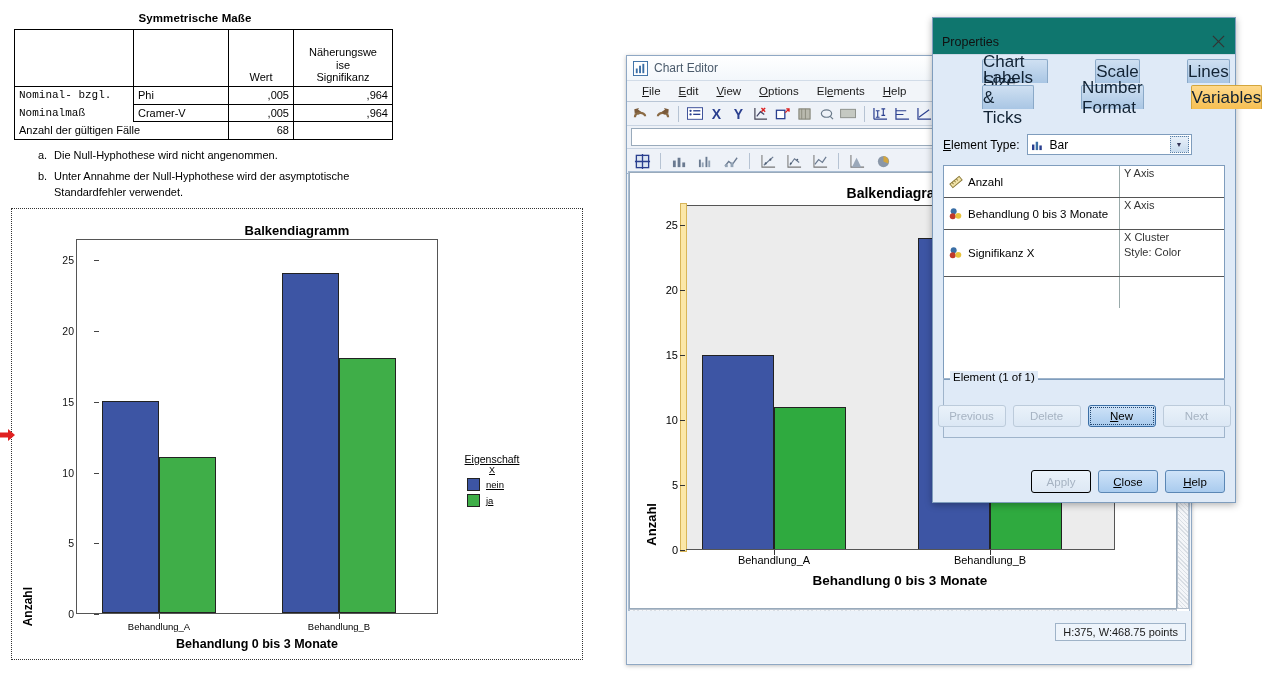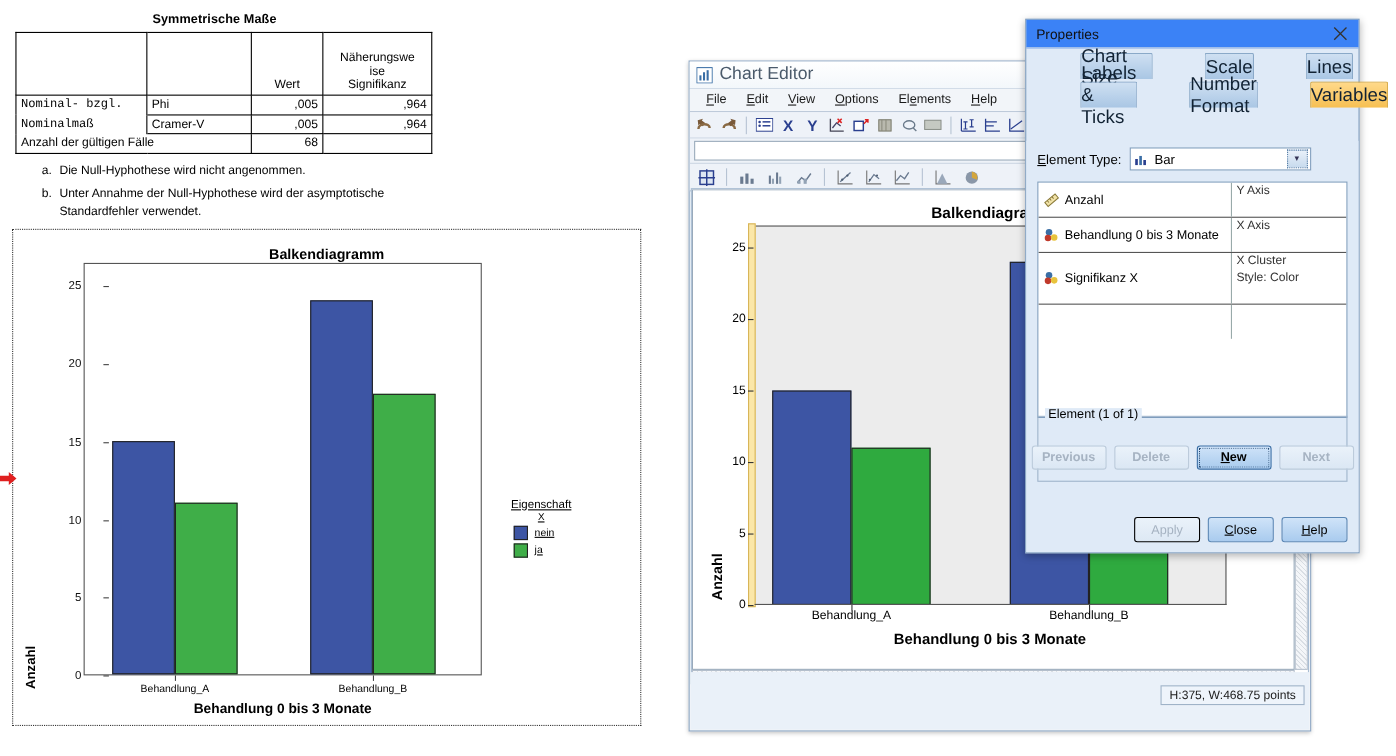--- a/index.html
+++ b/index.html
@@ -54,21 +54,21 @@
   .lg-sw{width:11px;height:11px;border:1px solid #222;}
   .lg-txt{font-size:9.5px;}
   #red-arrow{position:absolute;left:0px;top:428px;width:16px;height:14px;}
 
   
   #chart-editor{position:absolute;left:626px;top:55px;width:566px;height:610px;
       background:#f0f4f9;border:1px solid #8fa8c4;box-sizing:border-box;
       box-shadow:0 1px 4px rgba(0,0,0,.25);}
   #ce-titlebar{height:24px;background:linear-gradient(#ffffff,#f3f7fb);
       border-bottom:1px solid #d2dce8;display:flex;align-items:center;padding:0 6px;gap:6px;}
-  #ce-title-text{font-size:16px;color:#4a5a6b;}
+  #ce-title-text{font-size:12px;color:#4a5a6b;}
   #ce-menubar{height:20px;background:#f2f5f9;border-bottom:1px solid #b9c6d6;
       display:flex;align-items:center;padding-left:6px;gap:0px;}
   .menu-item{font-size:11.5px;padding:1px 9px;color:#1a1a1a;}
   .menu-item u{text-decoration:underline;}
   #ce-toolbar1{height:23px;background:#eef2f8;border-bottom:1px solid #c9d4e2;
       display:flex;align-items:center;padding-left:4px;gap:3px;}
   #ce-toolbar2{height:22px;background:#eef2f8;border-bottom:1px solid #c9d4e2;
       display:flex;align-items:center;padding:0 4px;gap:4px;}
   #ce-toolbar3{height:24px;background:#eef2f8;border-bottom:1px solid #9fb2c8;
       display:flex;align-items:center;padding-left:4px;gap:4px;}
@@ -111,22 +111,22 @@
   .rc-bar{position:absolute;bottom:0;border:1px solid #222;box-sizing:border-box;}
   .rc-xtick{position:absolute;font-size:11px;transform:translateX(-50%);white-space:nowrap;}
   .rc-xmark{position:absolute;width:1px;height:5px;background:#333;}
   #rc-xlabel{position:absolute;left:55px;width:430px;text-align:center;
       font-weight:bold;font-size:13.5px;}
 
   
   #properties{position:absolute;left:932px;top:17px;width:304px;height:486px;
       background:#dfeaf7;border:1px solid #7f9dbd;box-sizing:border-box;
       box-shadow:0 2px 7px rgba(0,0,0,.3);}
-  #pr-titlebar{height:25px;background:#3b82f6;border-bottom:1px solid #ccd8e6;
-      display:flex;align-items:center;padding:0 6px 0 9px;}
+  #pr-titlebar{height:25px;background:#0f766e;border-bottom:1px solid #ccd8e6;
+      display:flex;align-items:center;padding:11px 6px 0 9px;}
   #pr-title-text{font-size:12.5px;color:#111;flex:1;}
   #pr-close{width:22px;height:20px;display:flex;align-items:center;justify-content:center;
       font-size:15px;color:#333;}
   #pr-tabs{padding:4px 5px 0 5px;}
   .tabrow{display:flex;gap:3px;margin-bottom:2px;}
   .tab{flex:1;height:23px;display:flex;align-items:center;justify-content:center;
       font-size:17px;background:linear-gradient(#cfe0f2,#a9c6e4);
       border:1px solid #8aa9c8;border-bottom:none;border-radius:2px 2px 0 0;color:#123;margin-left:44px;}
   .tab.active{background:linear-gradient(#ffd98a,#f6bf52);border-color:#d4a63c;font-weight:normal;}
   #pr-body{position:absolute;left:0;right:0;top:110px;bottom:0;background:#dfeaf7;}
@@ -145,21 +145,21 @@
   .varcell-r{flex:1;display:flex;flex-direction:column;justify-content:flex-start;
       padding-left:4px;font-size:11px;color:#333;}
   .varcell-r span{line-height:1.35;}
   #pr-elementgroup{position:absolute;left:10px;right:10px;top:250px;height:58px;
       border:1px solid #9fb4cb;}
   #pr-elementgroup-legend{position:absolute;left:6px;top:-8px;background:#dfeaf7;
       padding:0 3px;font-size:11.5px;}
   #pr-elembtns{display:flex;gap:7px;justify-content:center;align-items:center;
       height:100%;padding-top:8px;}
   .ebtn{min-width:52px;height:20px;display:flex;align-items:center;justify-content:center;
-      font-size:11.5px;border-radius:3px;padding:0 7px;font-weight:bold;}
+      font-size:11.5px;border-radius:3px;padding:0 7px;}
   .ebtn.dis{background:linear-gradient(#eaf2fa,#dbe7f4);border:1px solid #bccbdb;color:#a6b3c2;}
   .ebtn.focus{background:linear-gradient(#cfe3f8,#a9cbee);border:1px solid #3a6ea5;
       color:#000;outline:1px dotted #22466e;outline-offset:-3px;}
   #pr-footbtns{position:absolute;right:10px;bottom:9px;display:flex;gap:7px;}
   .fbtn{min-width:42px;height:21px;display:flex;align-items:center;justify-content:center;
       font-size:11.5px;border-radius:3px;padding:0 8px;
       background:linear-gradient(#cfe3f8,#a9cbee);border:1px solid #5b87b5;color:#000;}
   .fbtn.dis{background:linear-gradient(#eaf2fa,#dde8f4);border:1px solid #000;color:#a6b3c2;}
   u{text-decoration:underline;}
 </style>

